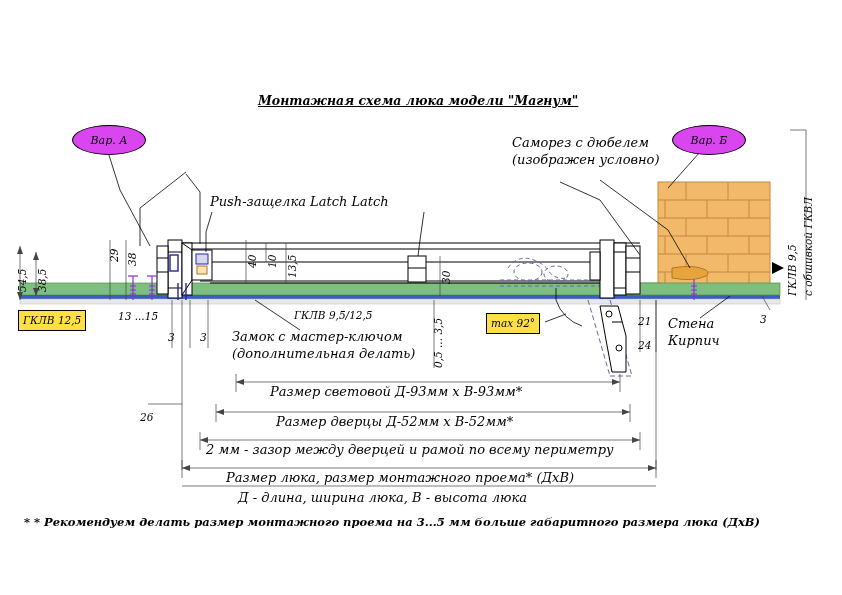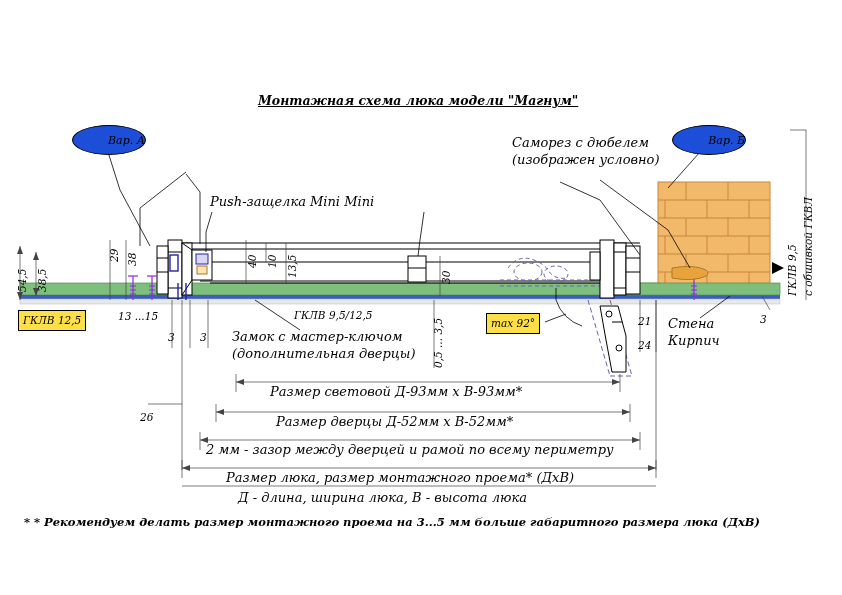--- a/index.html
+++ b/index.html
@@ -44,24 +44,24 @@
   }
   .boxed {
     border: 1px solid #000;
     padding: 4px 4px;
     background: #fde047;
   }
   .ellipse {
     position: absolute;
     border: 1px solid #000;
     border-radius: 50%;
-    background: #1d4ed8;
+    background: #d946ef;
     display: flex;
     align-items: center;
-    justify-content: flex-end;
+    justify-content: center;
     font-family: "DejaVu Serif", serif;
     font-style: italic;
     font-size: 11px;
   }
   svg { position: absolute; left: 0; top: 0; }
   .note {
     font-family: "DejaVu Serif", serif;
     font-style: italic;
     font-weight: bold;
     font-size: 11.5px;
@@ -300,28 +300,28 @@
 
   <div class="ellipse" style="left:72px; top:125px; width:72px; height:28px;">
     <span>Вар. А</span>
   </div>
 
   <div class="ellipse" style="left:672px; top:125px; width:72px; height:28px;">
     <span>Вар. Б</span>
   </div>
 
 
-  <div class="txt lbl" style="left:210px; top:195px;">Push-защелка Mini Mini</div>
+  <div class="txt lbl" style="left:210px; top:195px;">Push-защелка Latch Latch</div>
 
 
   <div class="txt lbl" style="left:512px; top:136px;">Саморез с дюбелем</div>
   <div class="txt lbl" style="left:512px; top:153px;">(изображен условно)</div>
 
   <div class="txt lbl" style="left:232px; top:330px;">Замок с мастер-ключом</div>
-  <div class="txt lbl" style="left:232px; top:347px;">(дополнительная дверцы)</div>
+  <div class="txt lbl" style="left:232px; top:347px;">(дополнительная делать)</div>
 
   <div class="txt lbl" style="left:668px; top:317px;">Стена</div>
   <div class="txt lbl" style="left:668px; top:334px;">Кирпич</div>
 
   <div class="txt lbl-s boxed" style="left:486px; top:313px;">max 92°</div>
 
   <div class="txt lbl-s boxed" style="left:18px; top:310px;">ГКЛВ 12,5</div>
 
   <div class="txt lbl-s" style="left:294px; top:310px;">ГКЛВ 9,5/12,5</div>
 

